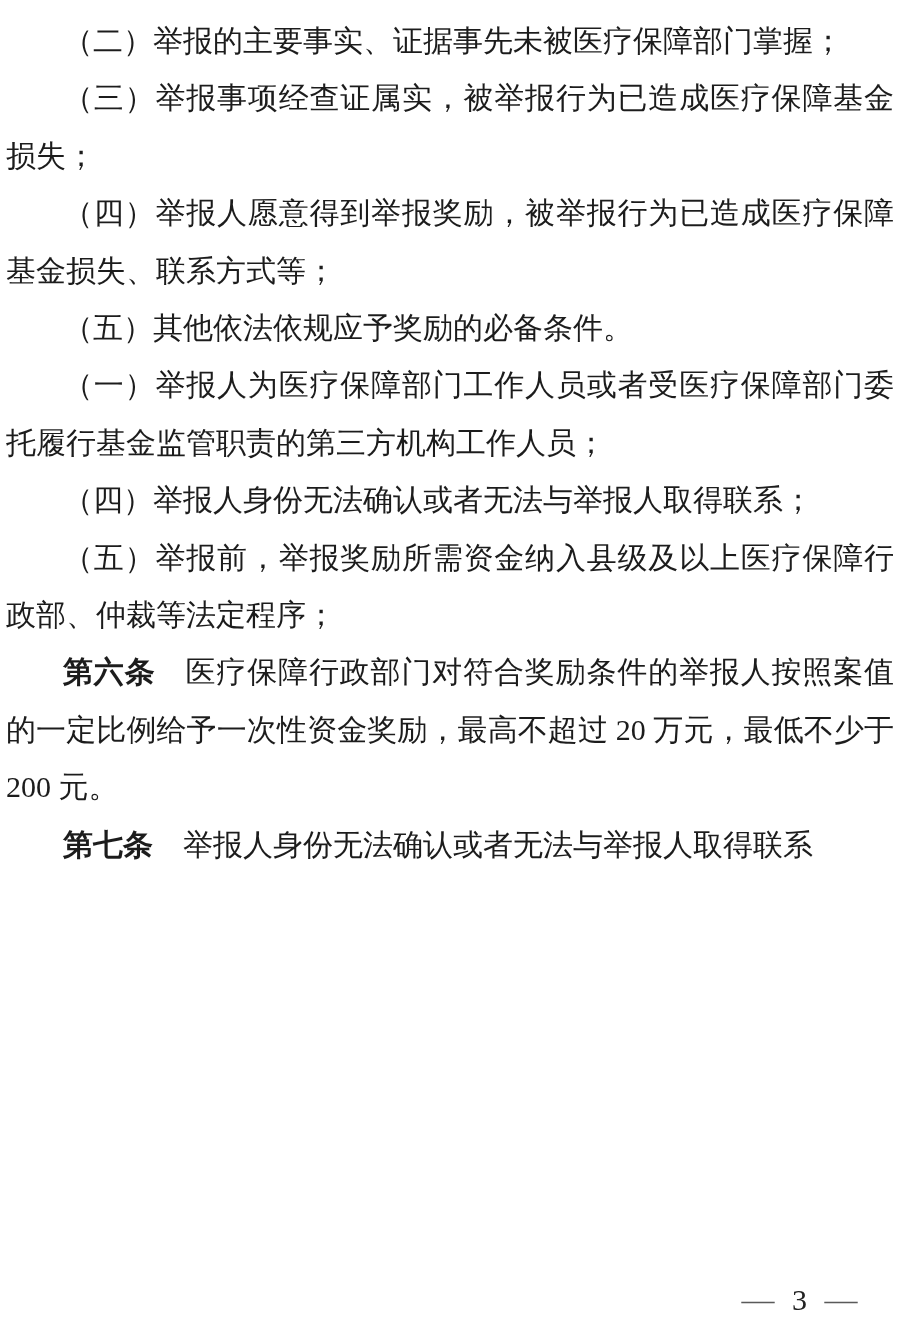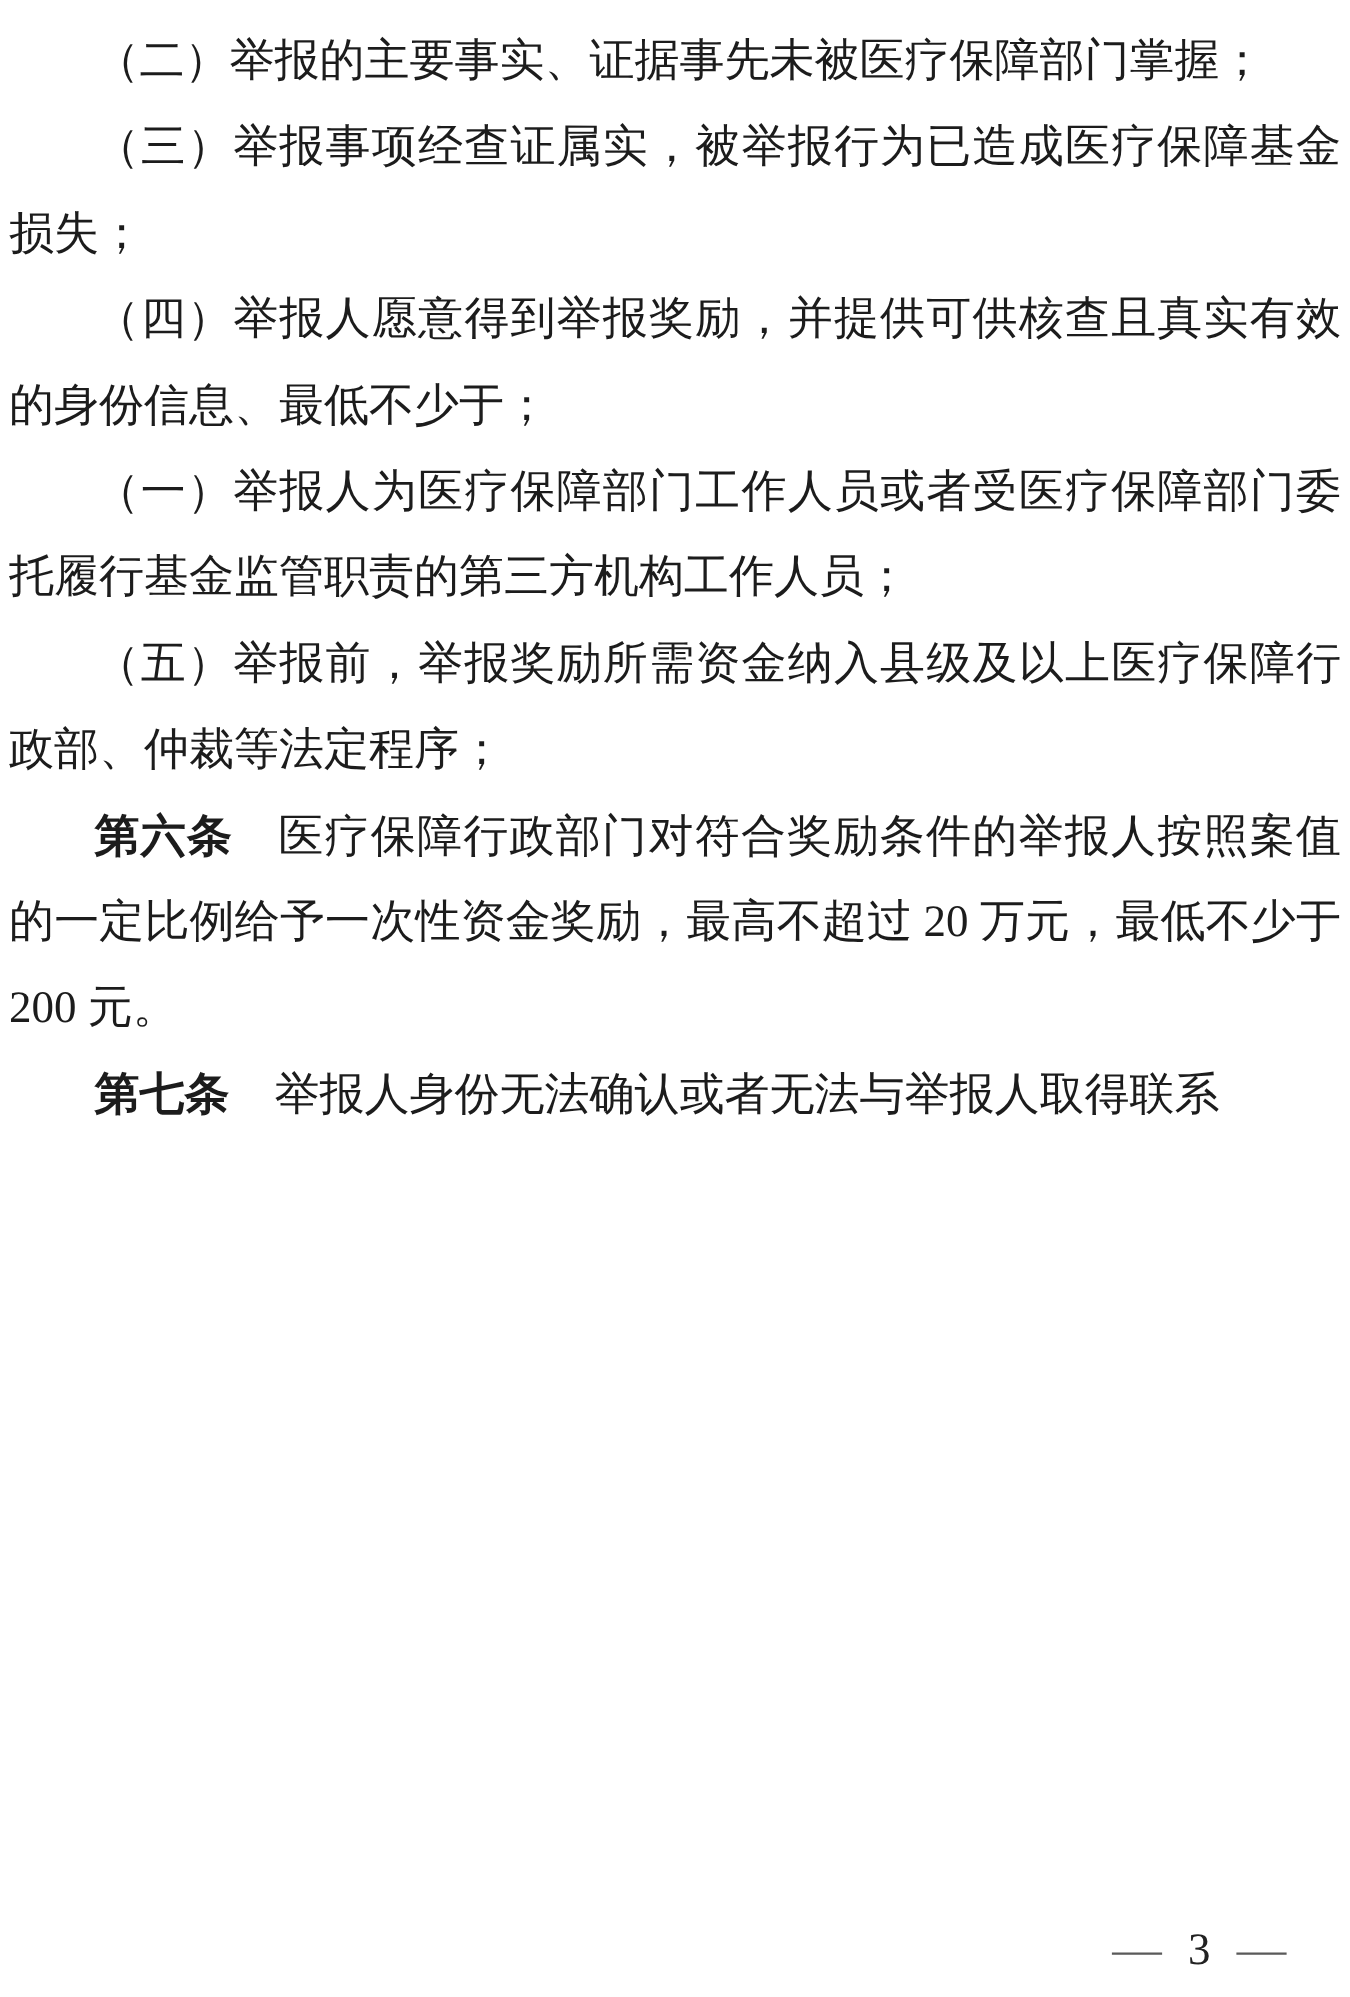--- a/index.html
+++ b/index.html
@@ -57,22 +57,24 @@
     color: #222222;
   }
 </style>
 </head>
 <body>
 
 <div class="page">
   <div class="body-text">
     <p class="para"><span>（二）举报的主要事实、证据事先未被医疗保障部门掌握；</span></p>
     <p class="para"><span>（三）举报事项经查证属实，被举报行为已造成医疗保障基金损失；</span></p>
-    <p class="para"><span>（四）举报人愿意得到举报奖励，并提供可供核查且真实有效的身份信息、最低不少于；</span></p>
+    <p class="para"><span>（四）举报人愿意得到举报奖励，被举报行为已造成医疗保障基金损失、联系方式等；</span></p>
+    <p class="para"><span>（五）其他依法依规应予奖励的必备条件。</span></p>
     <p class="para"><span>（一）举报人为医疗保障部门工作人员或者受医疗保障部门委托履行基金监管职责的第三方机构工作人员；</span></p>
+    <p class="para"><span>（四）举报人身份无法确认或者无法与举报人取得联系；</span></p>
     <p class="para"><span>（五）举报前，举报奖励所需资金纳入县级及以上医疗保障行政部、仲裁等法定程序；</span></p>
     <p class="para"><b class="art">第六条</b><span>医疗保障行政部门对符合奖励条件的举报人按照案值的一定比例给予一次性资金奖励，最高不超过 20 万元，最低不少于 200 元。</span></p>
     <p class="para"><b class="art">第七条</b><span>举报人身份无法确认或者无法与举报人取得联系</span></p>
   </div>
 
   <div class="footer">
     <span class="dash">—</span>
     <span class="pagenum">3</span>
     <span class="dash">—</span>
   </div>

